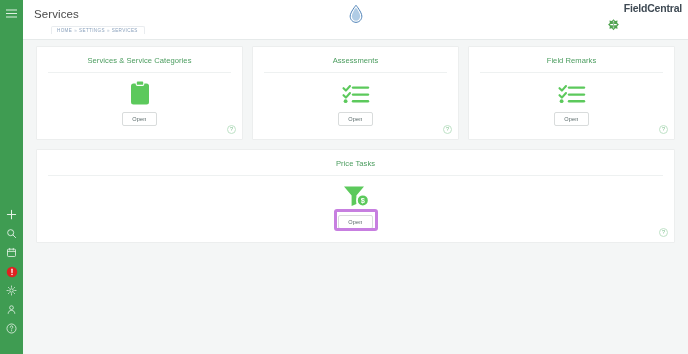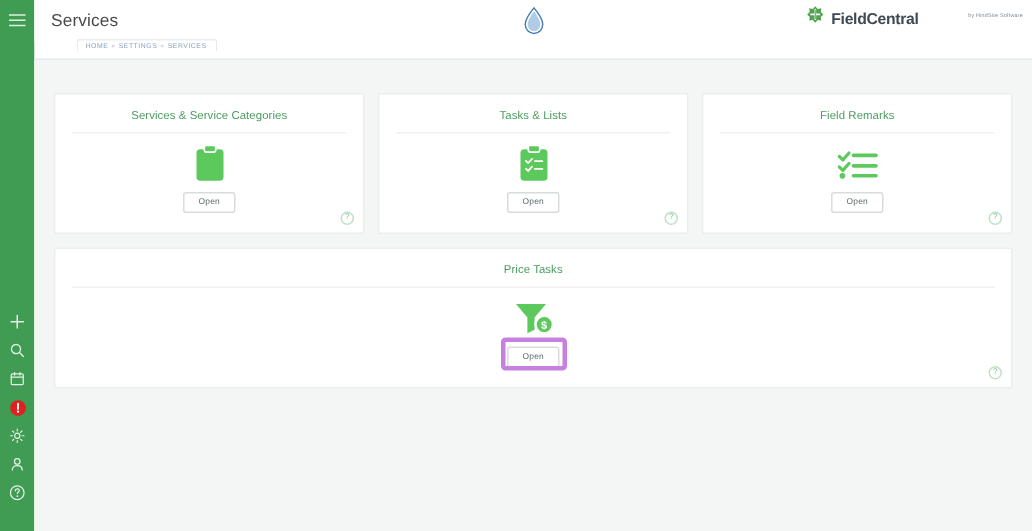--- a/index.html
+++ b/index.html
@@ -50,21 +50,21 @@
     font-size: 11.5px; color: #4a4a4a; font-weight: 400;
     letter-spacing: .1px;
   }
   .drop-logo {
     position: absolute; left: 50%; top: 4px; transform: translateX(-50%);
   }
   .brand {
     position: absolute; right: 6px; top: 3px;
     display: flex; align-items: center; gap: 3px;
   }
-  .brand-text { display: flex; flex-direction: row; line-height: 1; gap: 33px; }
+  .brand-text { display: flex; flex-direction: column; line-height: 1; gap: 33px; }
   .brand-name { font-size: 10.5px; color: #3f4a54; font-weight: 700; letter-spacing: -.2px; }
   .brand-sub { font-size: 3.6px; color: #7d8a93; letter-spacing: .15px; margin-top: 1.5px; }
 
   
   .breadcrumb-row { position: relative; height: 11px; flex: 0 0 11px; }
   .breadcrumb {
     position: absolute; left: 28px; top: -2px;
     background: #ffffff;
     border: 1px solid #e9ecef; border-bottom: none;
     border-radius: 2px 2px 0 0;
@@ -73,21 +73,21 @@
     white-space: nowrap;
   }
   .breadcrumb .crumb { color: #8ba2bd; }
   .breadcrumb .sep { color: #b6c4d4; margin: 0 2px; }
 
   
   .content {
     flex: 1 1 auto;
     background: #f4f6f6;
     border-top: 1px solid #e6eaea;
-    padding: 22px 13px 0 13px;
+    padding: 6px 13px 0 13px;
     overflow: hidden;
   }
   .card-row {
     display: flex; gap: 9px;
     margin-bottom: 9px;
   }
   .card {
     flex: 1 1 0; min-width: 0;
     background: #ffffff;
     border: 1px solid #eceeee;
@@ -261,39 +261,39 @@
               <rect x="2" y="3.5" width="18" height="21" rx="2.5" fill="#5cc95c"></rect>
               <rect x="7.2" y="1" width="7.6" height="4.4" rx="1.4" fill="#5cc95c" stroke="#ffffff" stroke-width="1.1"></rect>
             </svg>
           </div>
           <div class="open-wrap">
             <button class="open-btn">Open</button>
           </div>
           <div class="help-badge">?</div>
         </div>
 
+
         <div class="card">
-          <div class="card-title">Tasks &amp; Lists</div>
+          <div class="card-title">Assessments</div>
           <div class="card-divider"></div>
           <div class="card-icon">
-            <svg width="22" height="26" viewBox="0 0 22 26">
-              <rect x="2" y="3.5" width="18" height="21" rx="2.5" fill="#5cc95c"></rect>
-              <rect x="7.2" y="1" width="7.6" height="4.4" rx="1.4" fill="#5cc95c" stroke="#ffffff" stroke-width="1.1"></rect>
-              <path d="M5.6 11.2l1.5 1.5 2.6-2.8" stroke="#ffffff" stroke-width="1.2" fill="none" stroke-linecap="round"></path>
-              <path d="M11.6 11.4h5" stroke="#ffffff" stroke-width="1.2" stroke-linecap="round"></path>
-              <path d="M5.6 16.4l1.5 1.5 2.6-2.8" stroke="#ffffff" stroke-width="1.2" fill="none" stroke-linecap="round"></path>
-              <path d="M11.6 16.6h5" stroke="#ffffff" stroke-width="1.2" stroke-linecap="round"></path>
+            <svg width="28" height="22" viewBox="0 0 28 22">
+              <path d="M1.5 6.2l2.4 2.4 4.1-4.6" stroke="#5cc95c" stroke-width="2.1" fill="none" stroke-linecap="round" stroke-linejoin="round"></path>
+              <path d="M11 5.6h15" stroke="#5cc95c" stroke-width="2.4" stroke-linecap="round"></path>
+              <path d="M1.5 13.2l2.4 2.4 4.1-4.6" stroke="#5cc95c" stroke-width="2.1" fill="none" stroke-linecap="round" stroke-linejoin="round"></path>
+              <path d="M11 12.6h15" stroke="#5cc95c" stroke-width="2.4" stroke-linecap="round"></path>
+              <circle cx="3.6" cy="19.2" r="1.9" fill="#5cc95c"></circle>
+              <path d="M11 19.2h15" stroke="#5cc95c" stroke-width="2.4" stroke-linecap="round"></path>
             </svg>
           </div>
           <div class="open-wrap">
             <button class="open-btn">Open</button>
           </div>
           <div class="help-badge">?</div>
         </div>
-
 
         <div class="card">
           <div class="card-title">Field Remarks</div>
           <div class="card-divider"></div>
           <div class="card-icon">
             <svg width="28" height="22" viewBox="0 0 28 22">
               <path d="M1.5 6.2l2.4 2.4 4.1-4.6" stroke="#5cc95c" stroke-width="2.1" fill="none" stroke-linecap="round" stroke-linejoin="round"></path>
               <path d="M11 5.6h15" stroke="#5cc95c" stroke-width="2.4" stroke-linecap="round"></path>
               <path d="M1.5 13.2l2.4 2.4 4.1-4.6" stroke="#5cc95c" stroke-width="2.1" fill="none" stroke-linecap="round" stroke-linejoin="round"></path>
               <path d="M11 12.6h15" stroke="#5cc95c" stroke-width="2.4" stroke-linecap="round"></path>

